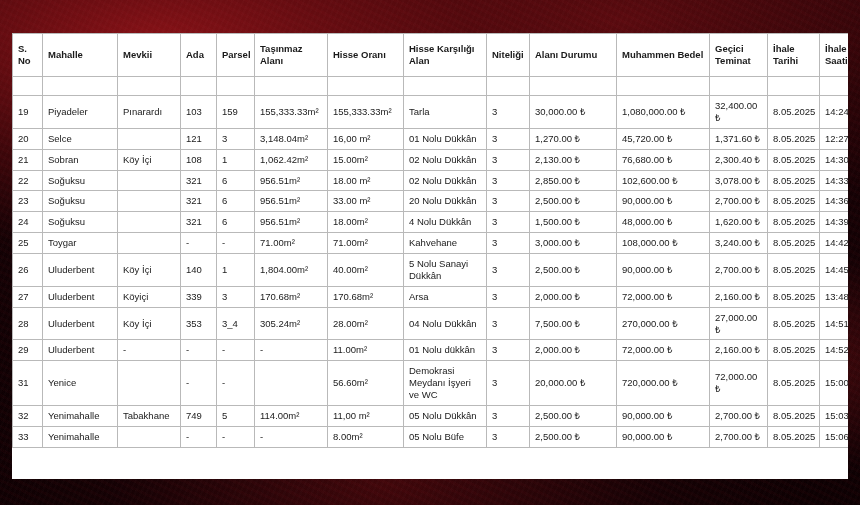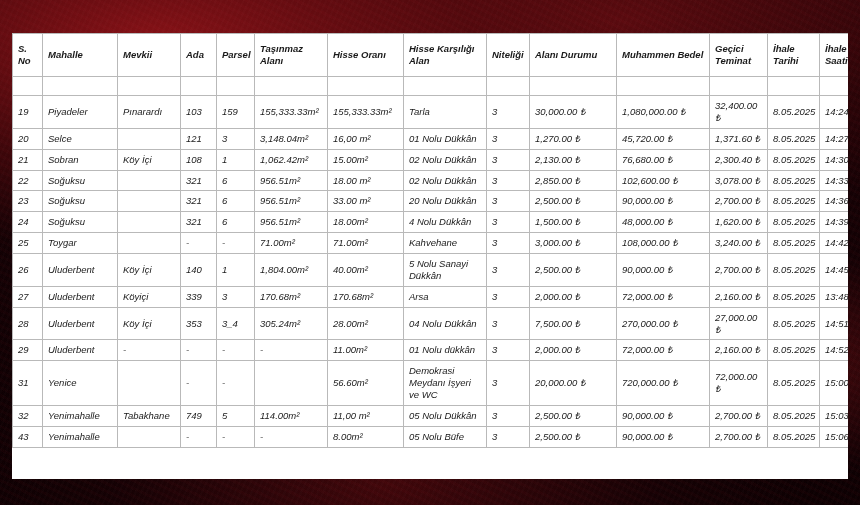--- a/index.html
+++ b/index.html
@@ -44,21 +44,20 @@
     background: #ffffff;
     overflow: hidden;
   }
 
   table.doc {
     border-collapse: collapse;
     width: 836px;
     table-layout: fixed;
     font-size: 9.5px;
     color: #1a1a1a;
-    font-style: italic;
   }
   table.doc th, table.doc td {
     border: 1px solid #b9b9b9;
     padding: 4px 5px;
     vertical-align: middle;
     line-height: 1.25;
     overflow: hidden;
     white-space: normal;
   }
   table.doc thead th {
@@ -174,21 +173,21 @@
           <td>121</td>
           <td>3</td>
           <td>3,148.04m²</td>
           <td>16,00 m²</td>
           <td>01 Nolu Dükkân</td>
           <td>3</td>
           <td>1,270.00 ₺</td>
           <td>45,720.00 ₺</td>
           <td>1,371.60 ₺</td>
           <td>8.05.2025</td>
-          <td>14:27</td>
+          <td>12:27</td>
         </tr>
         <tr>
           <td>21</td>
           <td>Sobran</td>
           <td>Köy İçi</td>
           <td>108</td>
           <td>1</td>
           <td>1,062.42m²</td>
           <td>15.00m²</td>
           <td>02 Nolu Dükkân</td>
@@ -353,21 +352,21 @@
           <td>11,00 m²</td>
           <td>05 Nolu Dükkân</td>
           <td>3</td>
           <td>2,500.00 ₺</td>
           <td>90,000.00 ₺</td>
           <td>2,700.00 ₺</td>
           <td>8.05.2025</td>
           <td>15:03</td>
         </tr>
         <tr>
-          <td>43</td>
+          <td>33</td>
           <td>Yenimahalle</td>
           <td></td>
           <td>-</td>
           <td>-</td>
           <td>-</td>
           <td>8.00m²</td>
           <td>05 Nolu Büfe</td>
           <td>3</td>
           <td>2,500.00 ₺</td>
           <td>90,000.00 ₺</td>

